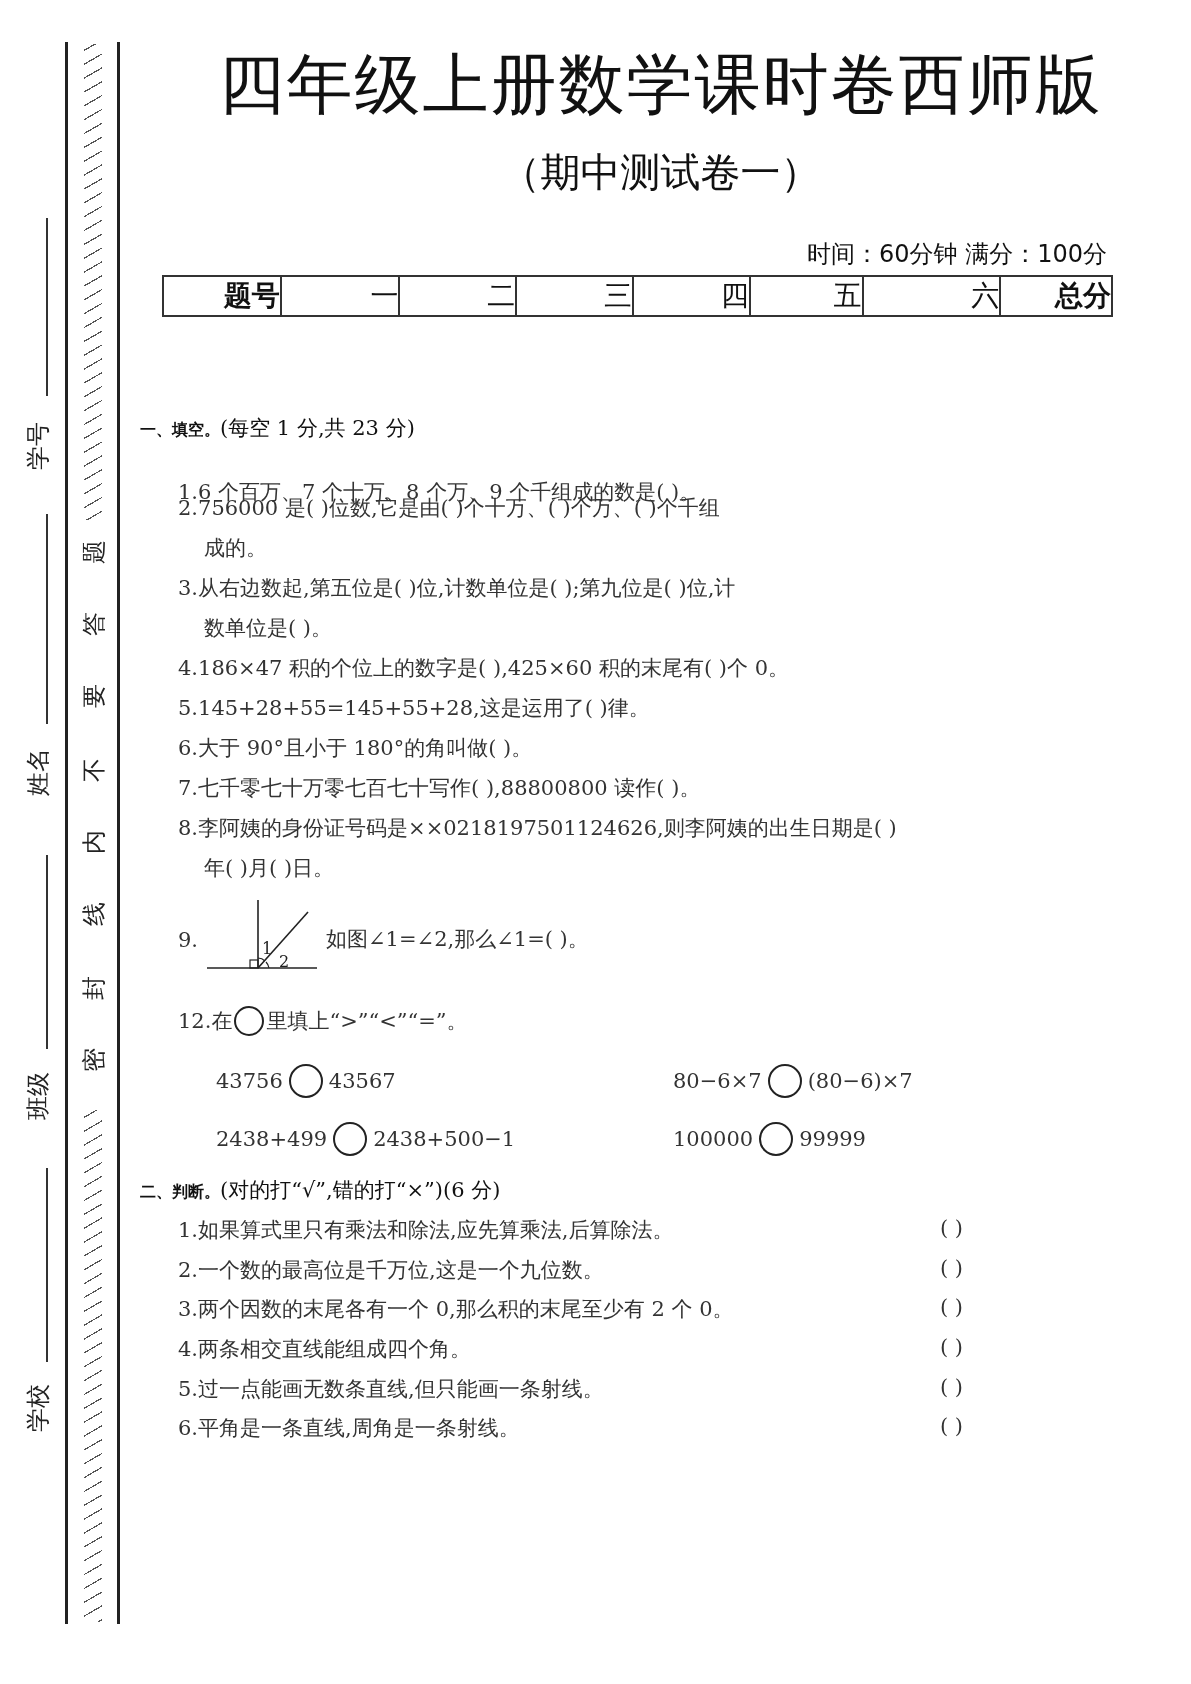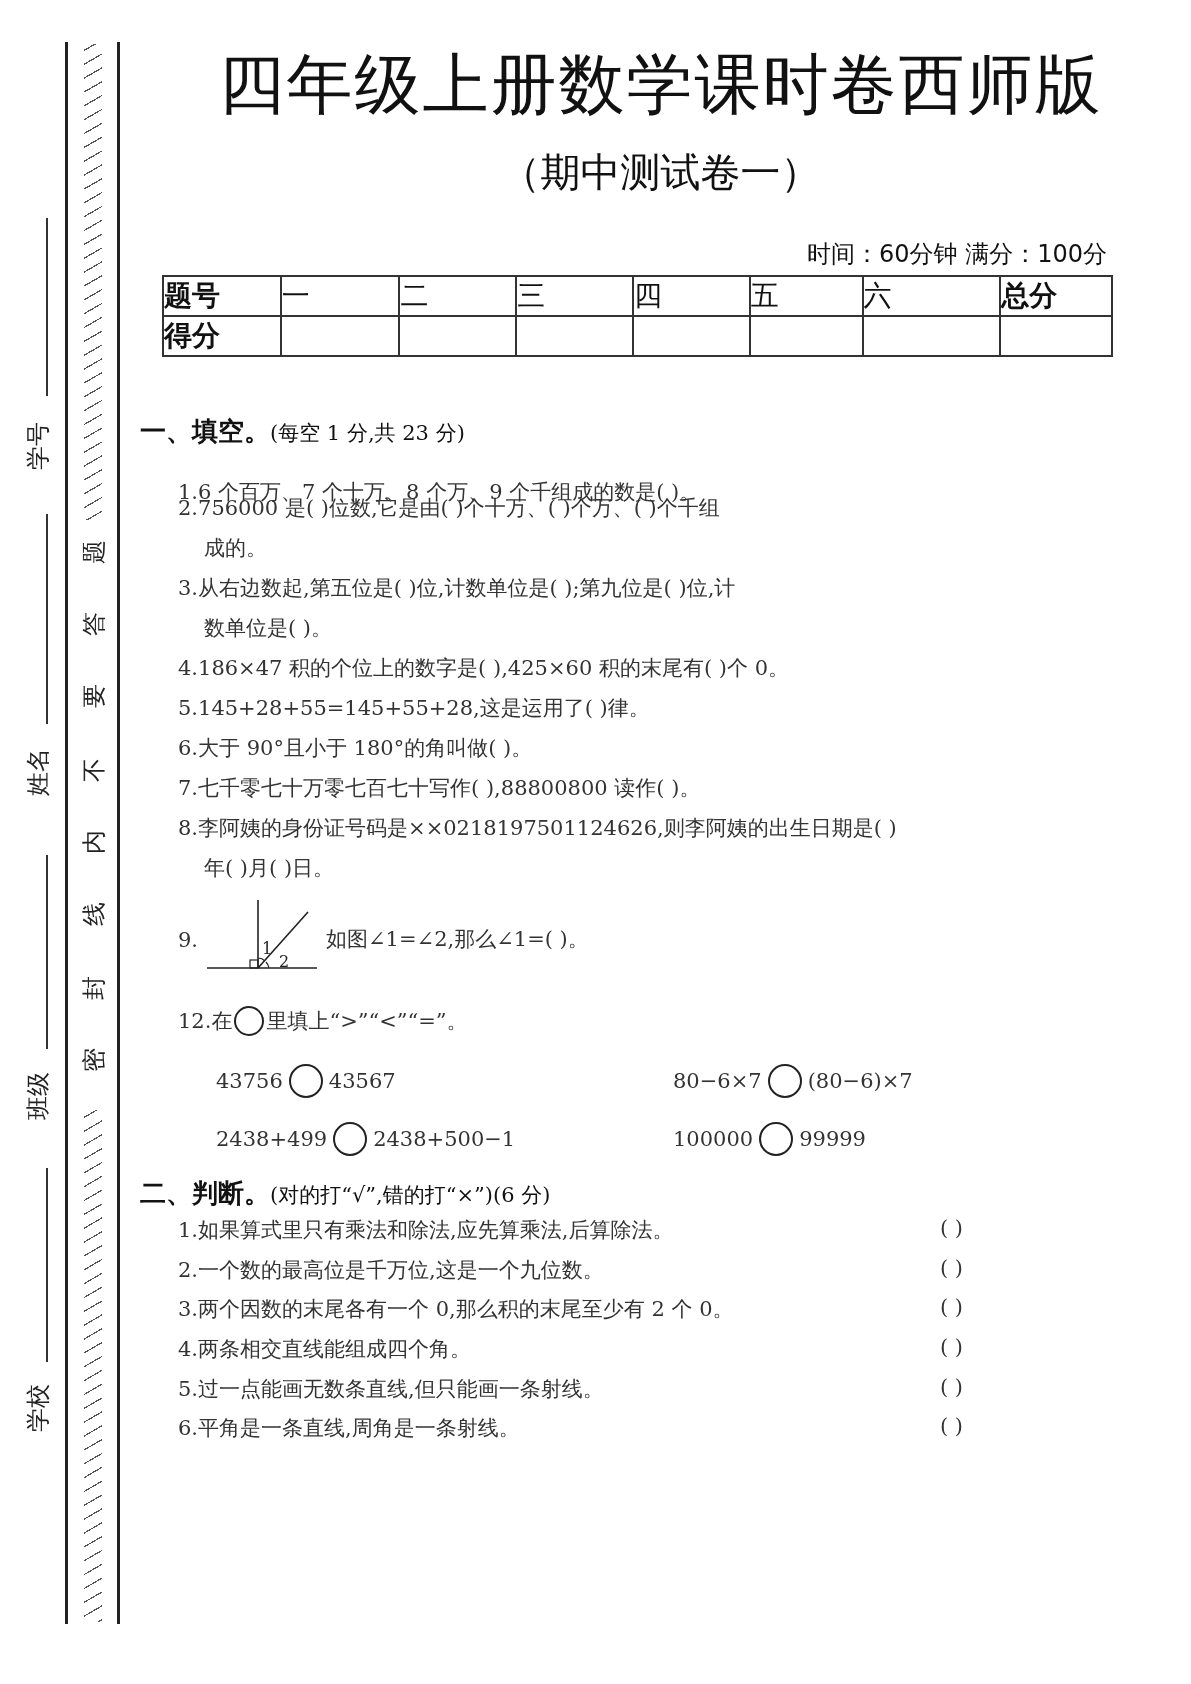--- a/index.html
+++ b/index.html
@@ -15,26 +15,26 @@
   .field-label { position: absolute; font-size: 24px; font-family: "DejaVu Sans", sans-serif; transform: rotate(-90deg); color: #222; white-space: nowrap; }
   .field-line { position: absolute; left: 46px; width: 2px; background: #333; }
 
   
   .title { position: absolute; left: 130px; width: 1061px; top: 40px; text-align: center; font-family: "DejaVu Sans", sans-serif; font-size: 66px; letter-spacing: 2px; color: #111; font-weight: normal; }
   .subtitle { position: absolute; left: 130px; width: 1061px; top: 145px; text-align: center; font-family: "DejaVu Sans", sans-serif; font-size: 40px; color: #111; }
   .meta { position: absolute; right: 84px; top: 238px; font-family: "DejaVu Sans", sans-serif; font-size: 24px; color: #111; }
 
   
   table.score { position: absolute; left: 162px; top: 275px; width: 951px; border-collapse: collapse; }
-  table.score td { border: 2px solid #333; height: 37px; text-align: left; font-size: 28px; color: #111; font-family: "DejaVu Serif", serif; }
+  table.score td { border: 2px solid #333; height: 37px; text-align: right; font-size: 28px; color: #111; font-family: "DejaVu Serif", serif; }
   table.score td.lbl { font-family: "DejaVu Sans", sans-serif; font-weight: bold; font-size: 28px; }
 
   
   .sec-head { position: absolute; left: 140px; font-size: 21px; color: #111; }
-  .sec-head b { font-family: "DejaVu Sans", sans-serif; font-weight: bold; font-size: 26px; }
+  .sec-head b { font-family: "DejaVu Sans", sans-serif; font-weight: bold; font-size: 16px; }
   .q { position: absolute; left: 178px; font-size: 21px; color: #333; white-space: nowrap; }
   .q.cont { left: 204px; }
   .paren { position: absolute; left: 940px; font-size: 21px; color: #333; }
 
   .cmp { position: absolute; font-size: 21px; color: #333; white-space: nowrap; display: flex; align-items: center; }
   .circle { display: inline-block; width: 34px; height: 34px; border: 2px solid #222; border-radius: 50%; margin: 0 6px; }
   .circle.small { width: 30px; height: 30px; margin: 0 2px; vertical-align: middle; }
 </style>
 </head>
 <body>
@@ -76,30 +76,20 @@
   <tbody>
       <tr>
     <td class="lbl" style="width:118px;">题号</td>
     <td style="width:119px;">一</td>
     <td style="width:117px;">二</td>
     <td style="width:117px;">三</td>
     <td style="width:117px;">四</td>
     <td style="width:113px;">五</td>
     <td style="width:138px;">六</td>
     <td class="lbl" style="width:112px;">总分</td>
-  </tr>
-  <tr>
-    <td class="lbl">得分</td>
-    <td></td>
-    <td></td>
-    <td></td>
-    <td></td>
-    <td></td>
-    <td></td>
-    <td></td>
   </tr>
 </tbody>
   </table>
 
 <div class="sec-head" style="top:414px;">
   <b>一、填空。</b><span>(每空 1 分,共 23 分)</span>
 </div>
 
 <div class="q" style="top:478px;">1.6 个百万、7 个十万、8 个万、9 个千组成的数是(            )。</div>
 <div class="q" style="top:494px;">2.756000 是(      )位数,它是由(      )个十万、(      )个万、(      )个千组</div>

